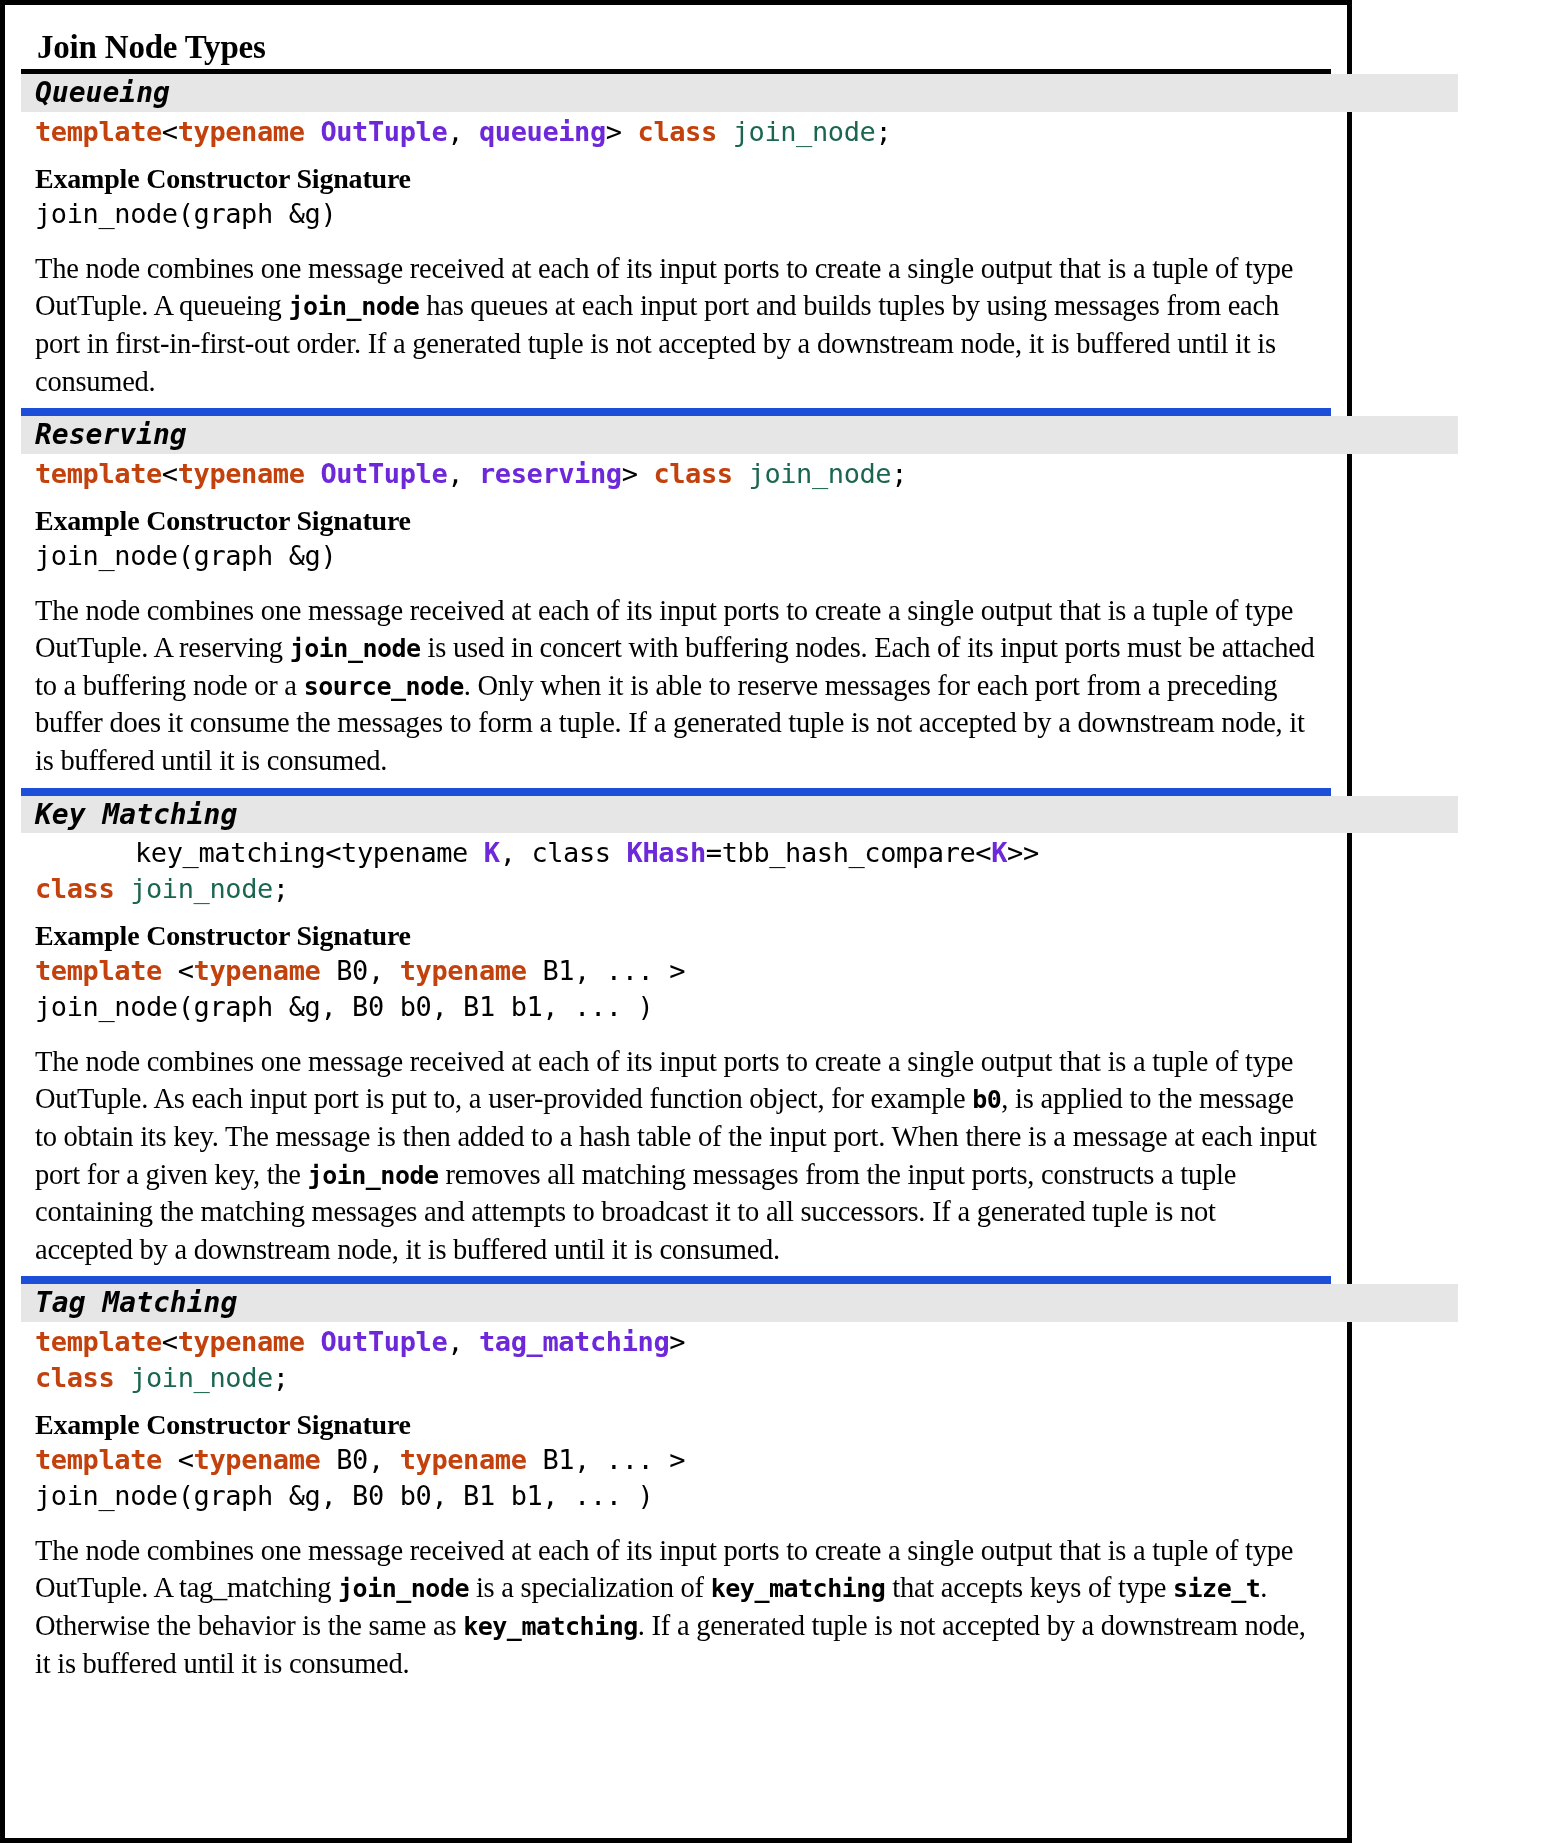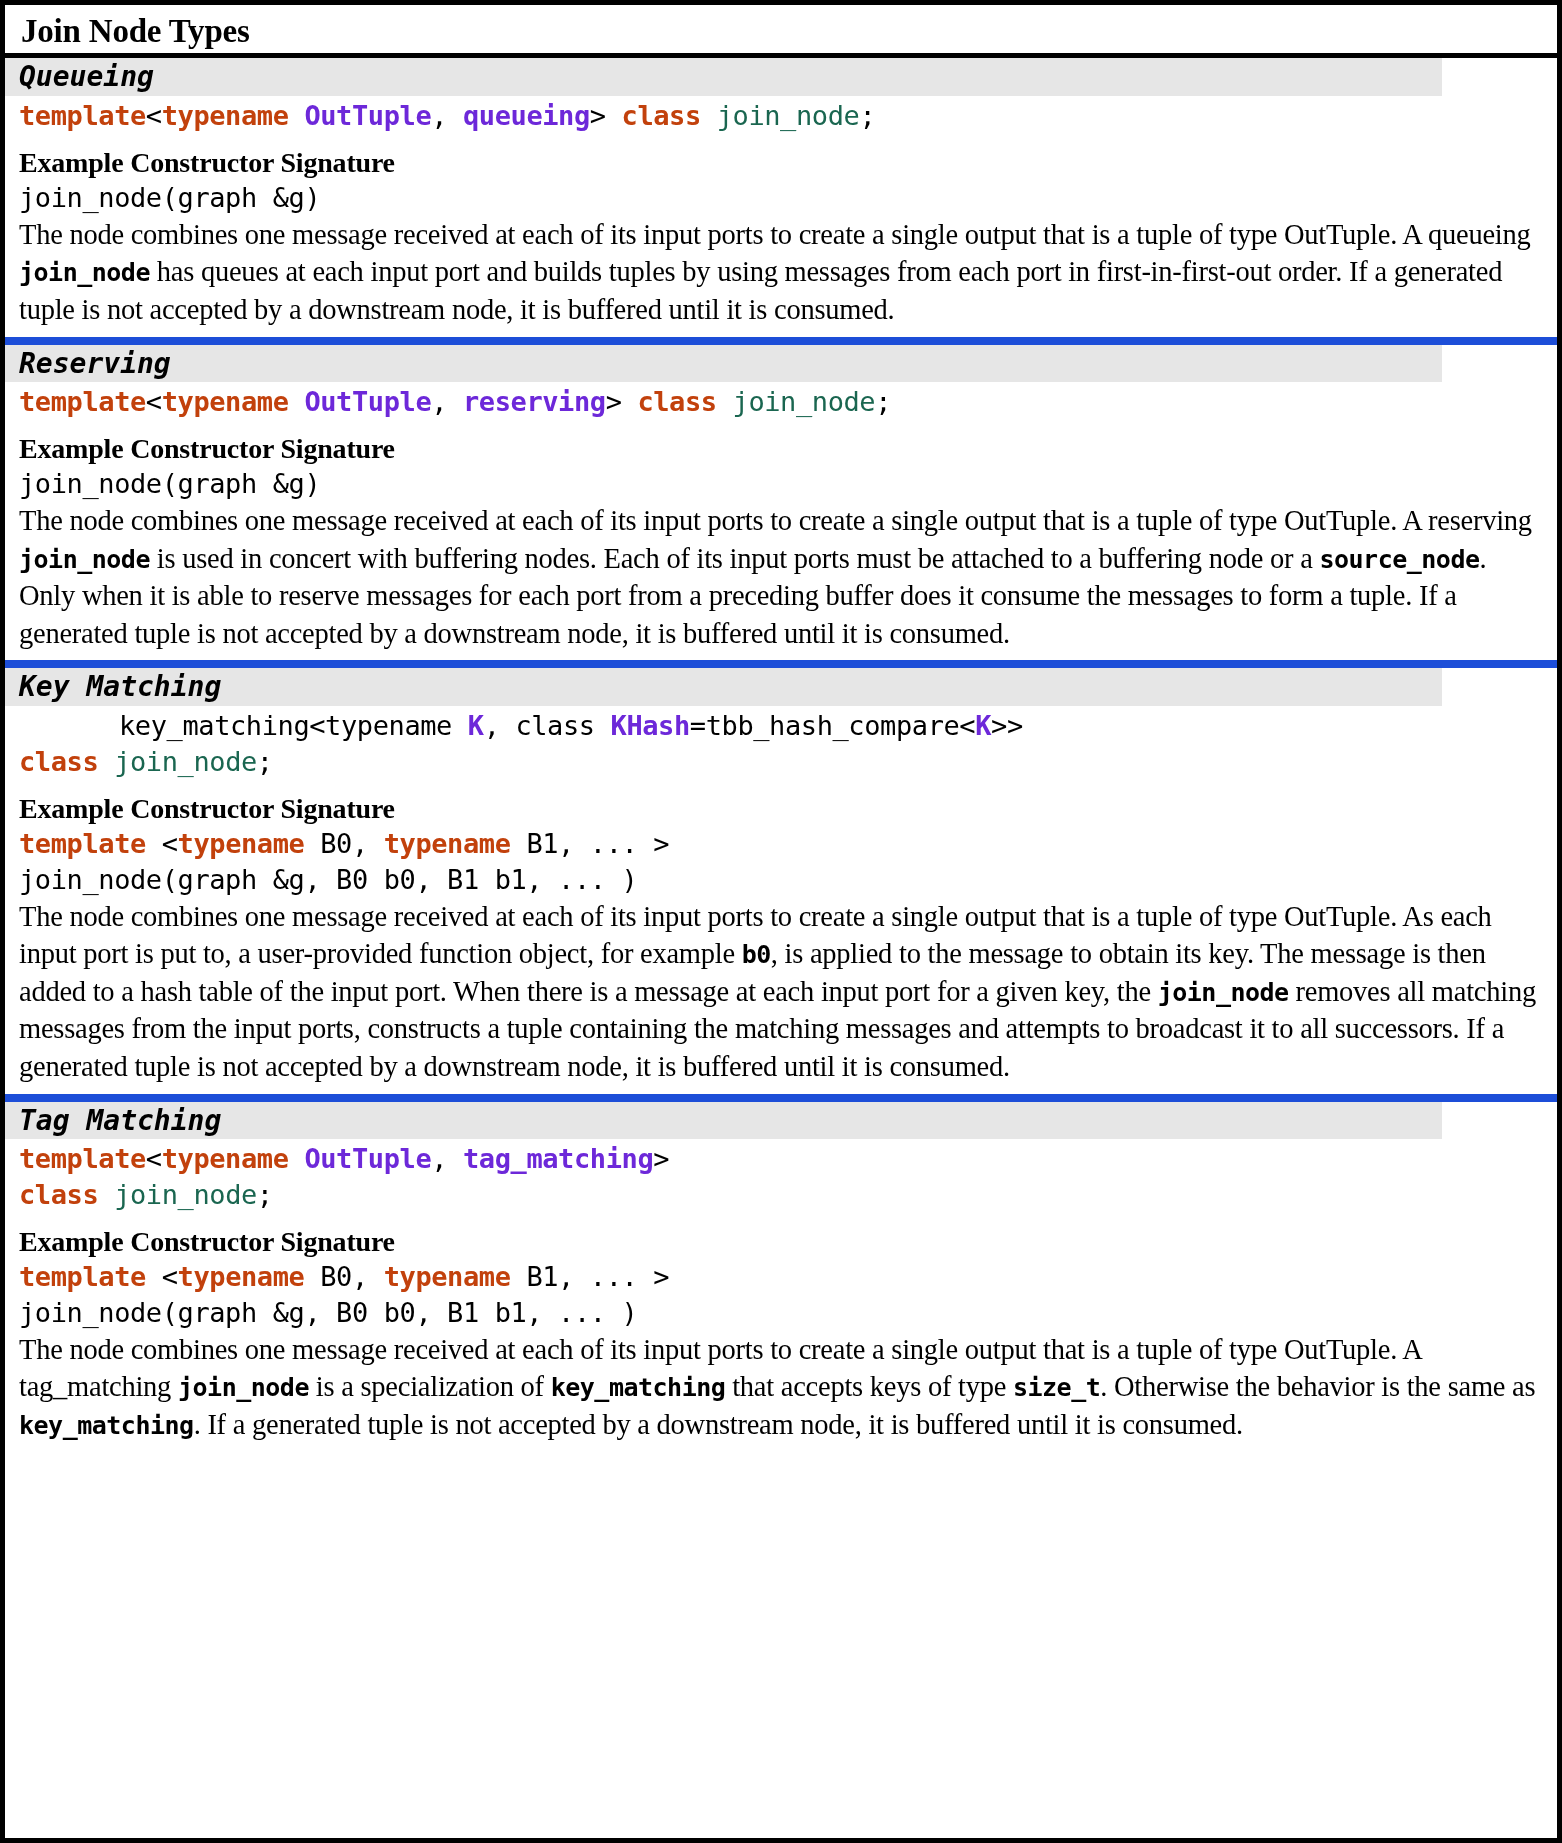--- a/index.html
+++ b/index.html
@@ -10,25 +10,25 @@
   body {
     width: 1562px;
     height: 1843px;
     font-family: "Liberation Serif", serif;
     color: #000000;
     overflow: hidden;
   }
 
   .table-frame {
     box-sizing: border-box;
-    width: 1562px;
+    width: 1352px;
     height: 1843px;
     border: 5px solid #000000;
     background: #ffffff;
-    padding: 0;
+    padding: 16px;
   }
 
   
   .title-row {
     box-sizing: border-box;
     padding: 8px 0 4px 16px;
     border-bottom: 5px solid #000000;
   }
   .title-text {
     font-family: "Liberation Serif", serif;
@@ -89,20 +89,21 @@
     line-height: 1.25;
     margin-top: 11px;
     letter-spacing: -0.2px;
   }
 
   
   .desc {
     font-family: "Liberation Serif", serif;
     font-size: 28.5px;
     line-height: 1.32;
+    margin-top: 18px;
     text-align: left;
     letter-spacing: -0.25px;
   }
   .desc code,
   .mono-inline {
     font-family: "DejaVu Sans Mono", monospace;
     font-size: 25px;
     font-weight: bold;
     letter-spacing: -0.5px;
   }

